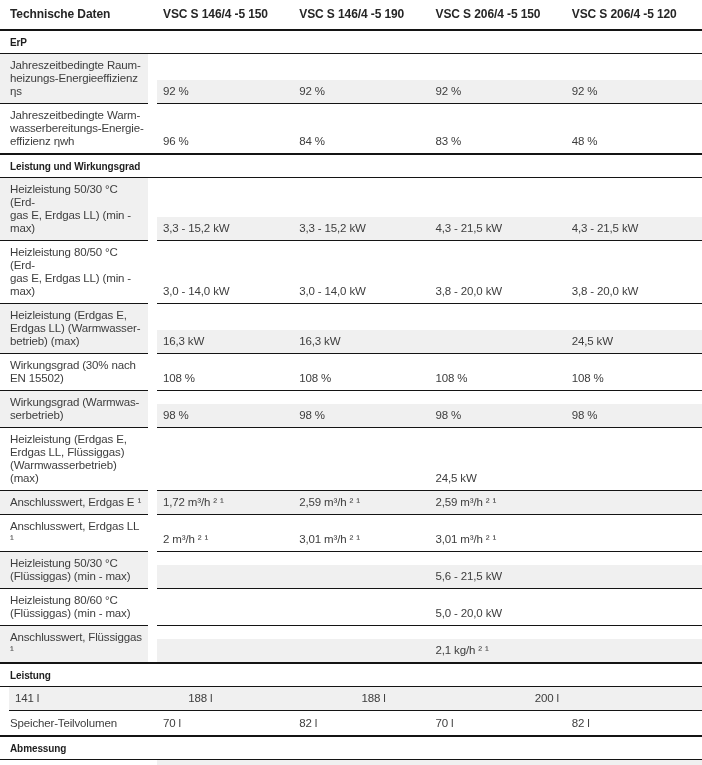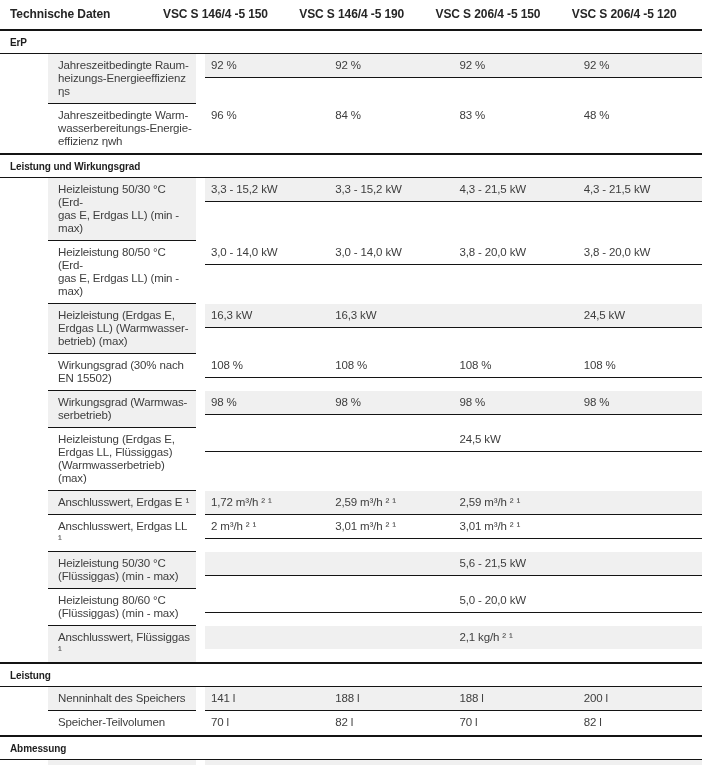--- a/index.html
+++ b/index.html
@@ -39,21 +39,21 @@
   .section-row {
     border-top: 2px solid #141414;
     border-bottom: 1px solid #141414;
     min-height: 25px;
     display: flex; align-items: center;
     padding-left: 10px;
     font-size: 10px; font-weight: 700; color: #1e1e1e; letter-spacing: -0.1px;
   }
 
   
-  .data-row { display: flex; align-items: flex-start; min-height: 24px; margin-left: 48px; }
+  .data-row { display: flex; align-items: flex-end; min-height: 24px; }
   .data-row .label-cell, .data-row .values { border-bottom: 1px solid #141414; }
   .data-row.last-in-section .label-cell, .data-row.last-in-section .values { border-bottom: none; }
   .data-row.shaded .label-cell, .data-row.shaded .values { background: #f0f0f0; }
 </style>
 </head>
 <body>
 
 <div class="page">
 
   <div class="header-row">
@@ -208,21 +208,20 @@
         <div class="colgap"></div>
         <div class="values">
           <div class="vcell"></div>
           <div class="vcell"></div>
           <div class="vcell">2,1 kg/h ² ¹</div>
           <div class="vcell"></div>
         </div>
       </div>
       <div class="section-row">Leistung</div>
       <div class="data-row shaded">
-        <div class="label-cell">Nenninhalt des Speichers</div>
         <div class="colgap"></div>
         <div class="values">
           <div class="vcell">141 l</div>
           <div class="vcell">188 l</div>
           <div class="vcell">188 l</div>
           <div class="vcell">200 l</div>
         </div>
       </div>
       <div class="data-row last-in-section">
         <div class="label-cell">Speicher-Teilvolumen</div>

